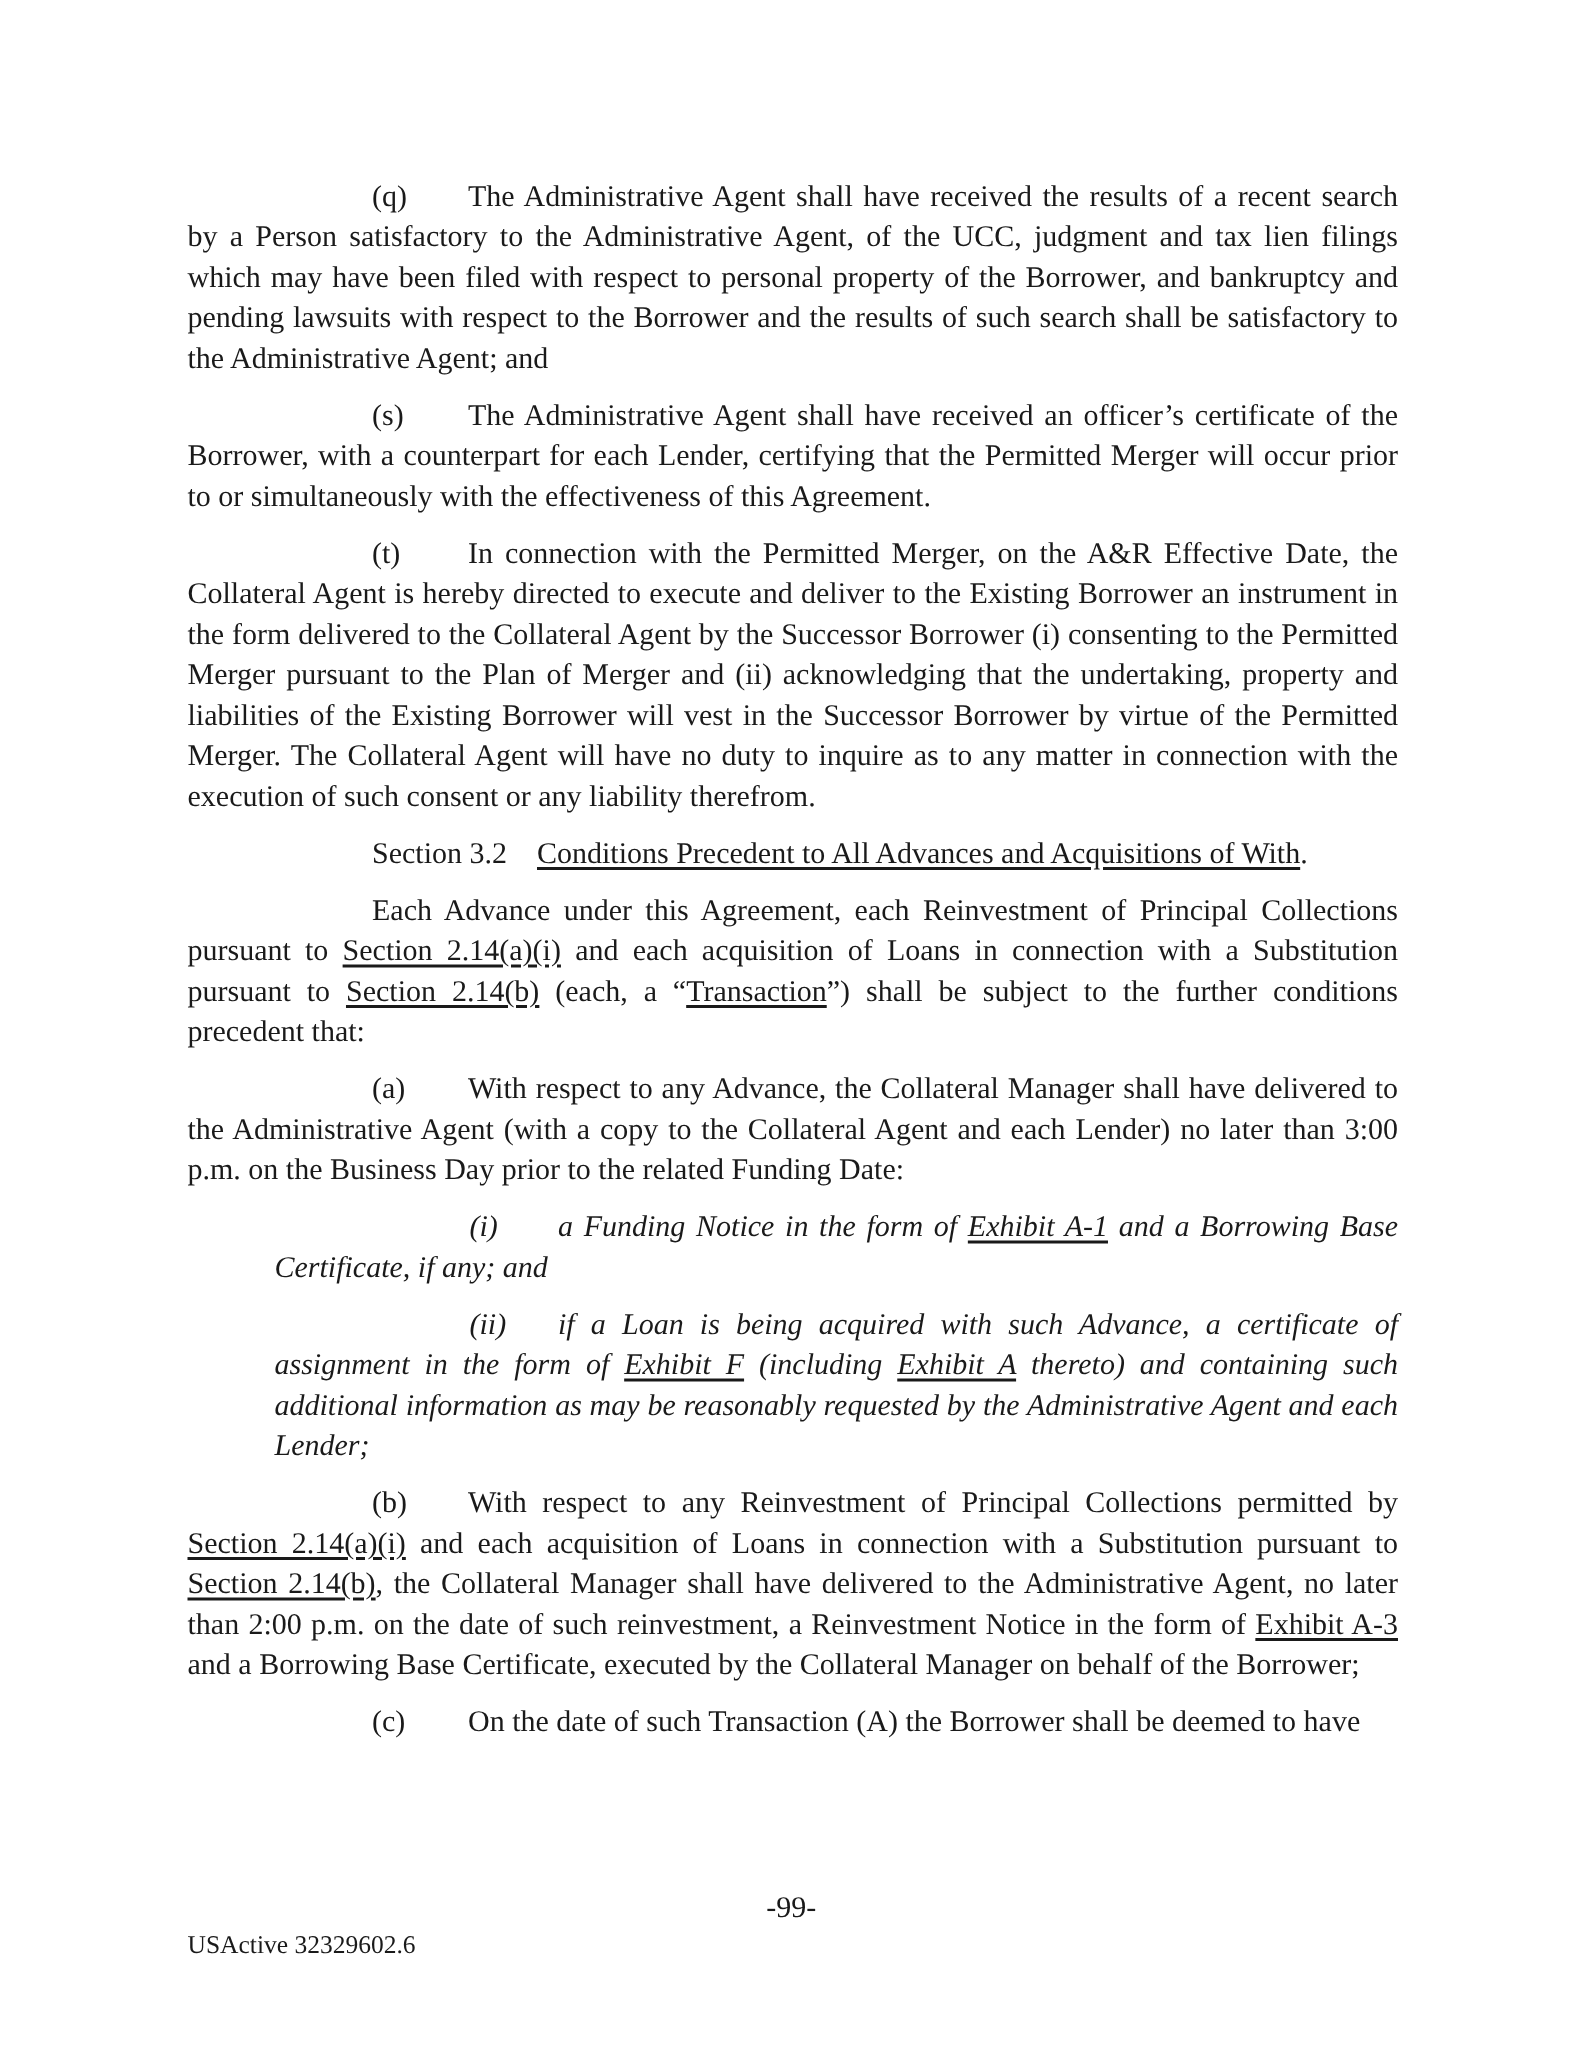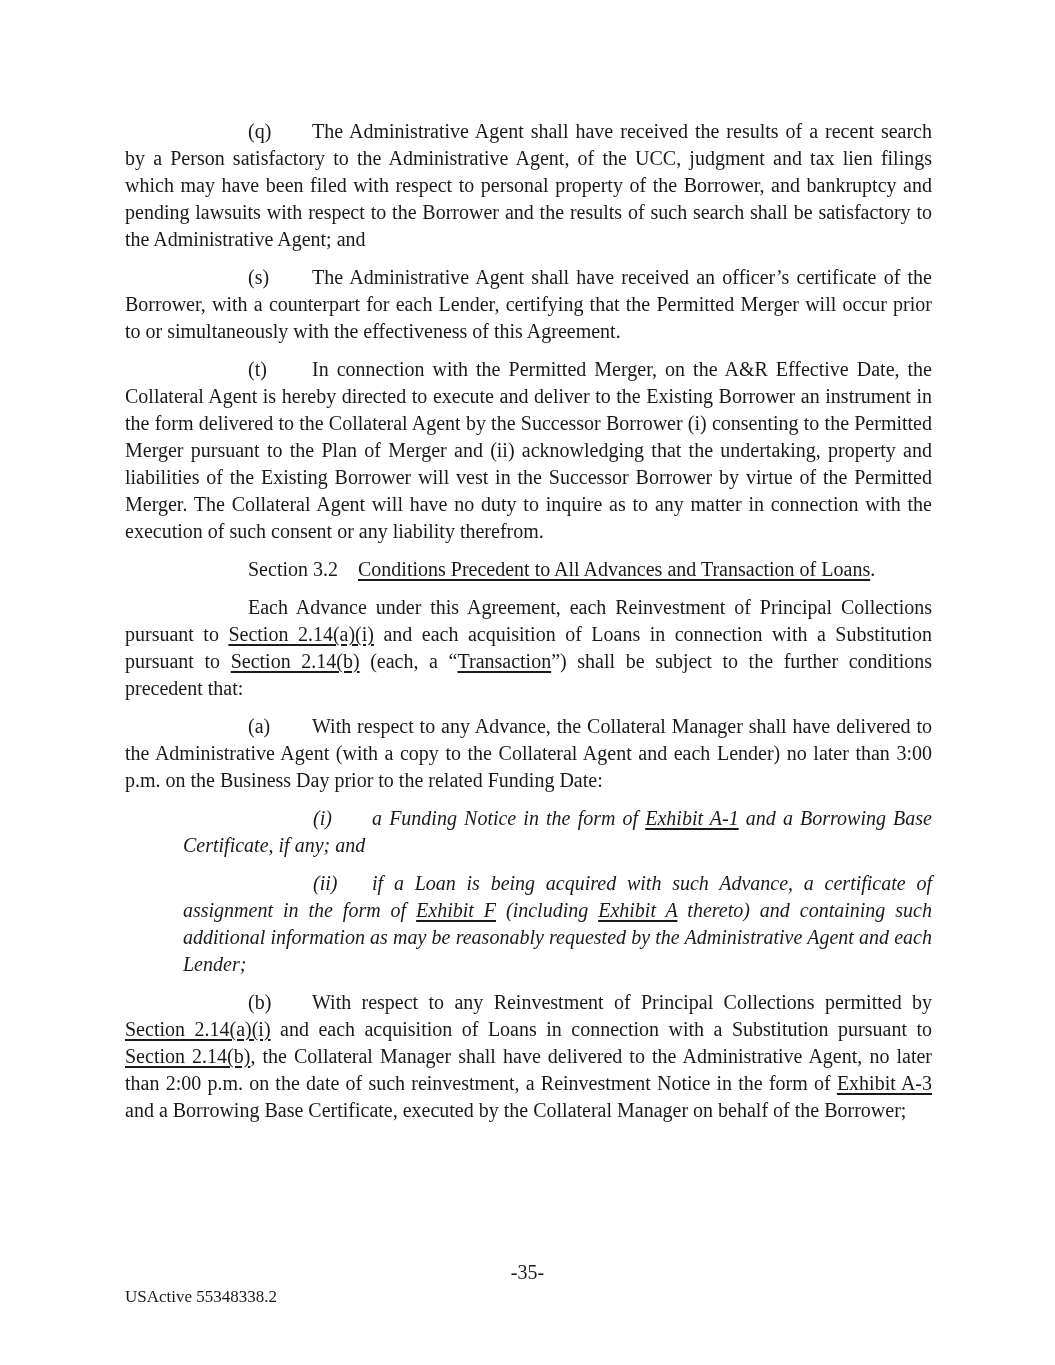--- a/index.html
+++ b/index.html
@@ -60,22 +60,23 @@
   }
 </style>
 </head>
 <body>
 
 <div class="page">
   <div class="doc-body">
       <p class="para"><span class="plabel">(q)</span><span class="run">The Administrative Agent shall have received the results of a recent search by a Person satisfactory to the Administrative Agent, of the UCC, judgment and tax lien filings which may have been filed with respect to personal property of the Borrower, and bankruptcy and pending lawsuits with respect to the Borrower and the results of such search shall be satisfactory to the Administrative Agent; and</span></p>
       <p class="para"><span class="plabel">(s)</span><span class="run">The Administrative Agent shall have received an officer’s certificate of the Borrower, with a counterpart for each Lender, certifying that the Permitted Merger will occur prior to or simultaneously with the effectiveness of this Agreement.</span></p>
       <p class="para"><span class="plabel">(t)</span><span class="run">In connection with the Permitted Merger, on the A&amp;R Effective Date, the Collateral Agent is hereby directed to execute and deliver to the Existing Borrower an instrument in the form delivered to the Collateral Agent by the Successor Borrower (i) consenting to the Permitted Merger pursuant to the Plan of Merger and (ii) acknowledging that the undertaking, property and liabilities of the Existing Borrower will vest in the Successor Borrower by virtue of the Permitted Merger. The Collateral Agent will have no duty to inquire as to any matter in connection with the execution of such consent or any liability therefrom.</span></p>
-      <p class="para heading"><span class="hlabel">Section 3.2</span><span class="u">Conditions Precedent to All Advances and Transaction of Loans</span><span class="run">.</span></p>
+      <p class="para heading"><span class="hlabel">Section 3.2</span><span class="u">Conditions Precedent to All Advances and Acquisitions of With</span><span class="run">.</span></p>
       <p class="para"><span class="run">Each Advance under this Agreement, each Reinvestment of Principal Collections pursuant to </span><span class="u">Section 2.14(a)(i)</span><span class="run"> and each acquisition of Loans in connection with a Substitution pursuant to </span><span class="u">Section 2.14(b)</span><span class="run"> (each, a “</span><span class="u">Transaction</span><span class="run">”) shall be subject to the further conditions precedent that:</span></p>
       <p class="para"><span class="plabel">(a)</span><span class="run">With respect to any Advance, the Collateral Manager shall have delivered to the Administrative Agent (with a copy to the Collateral Agent and each Lender) no later than 3:00 p.m. on the Business Day prior to the related Funding Date:</span></p>
       <p class="para level1"><span class="plabel sub">(i)</span><span class="run">a Funding Notice in the form of </span><span class="u">Exhibit A-1</span><span class="run"> and a Borrowing Base Certificate, if any; and</span></p>
       <p class="para level1"><span class="plabel sub">(ii)</span><span class="run">if a Loan is being acquired with such Advance, a certificate of assignment in the form of </span><span class="u">Exhibit F</span><span class="run"> (including </span><span class="u">Exhibit A</span><span class="run"> thereto) and containing such additional information as may be reasonably requested by the Administrative Agent and each Lender;</span></p>
       <p class="para"><span class="plabel">(b)</span><span class="run">With respect to any Reinvestment of Principal Collections permitted by </span><span class="u">Section 2.14(a)(i)</span><span class="run"> and each acquisition of Loans in connection with a Substitution pursuant to </span><span class="u">Section 2.14(b)</span><span class="run">, the Collateral Manager shall have delivered to the Administrative Agent, no later than 2:00 p.m. on the date of such reinvestment, a Reinvestment Notice in the form of </span><span class="u">Exhibit A-3</span><span class="run"> and a Borrowing Base Certificate, executed by the Collateral Manager on behalf of the Borrower;</span></p>
+      <p class="para"><span class="plabel">(c)</span><span class="run">On the date of such Transaction (A) the Borrower shall be deemed to have</span></p>
     </div>
-  <div class="page-number">-35-</div>
-  <div class="doc-id">USActive 55348338.2</div>
+  <div class="page-number">-99-</div>
+  <div class="doc-id">USActive 32329602.6</div>
 </div>
 
 </body></html>

